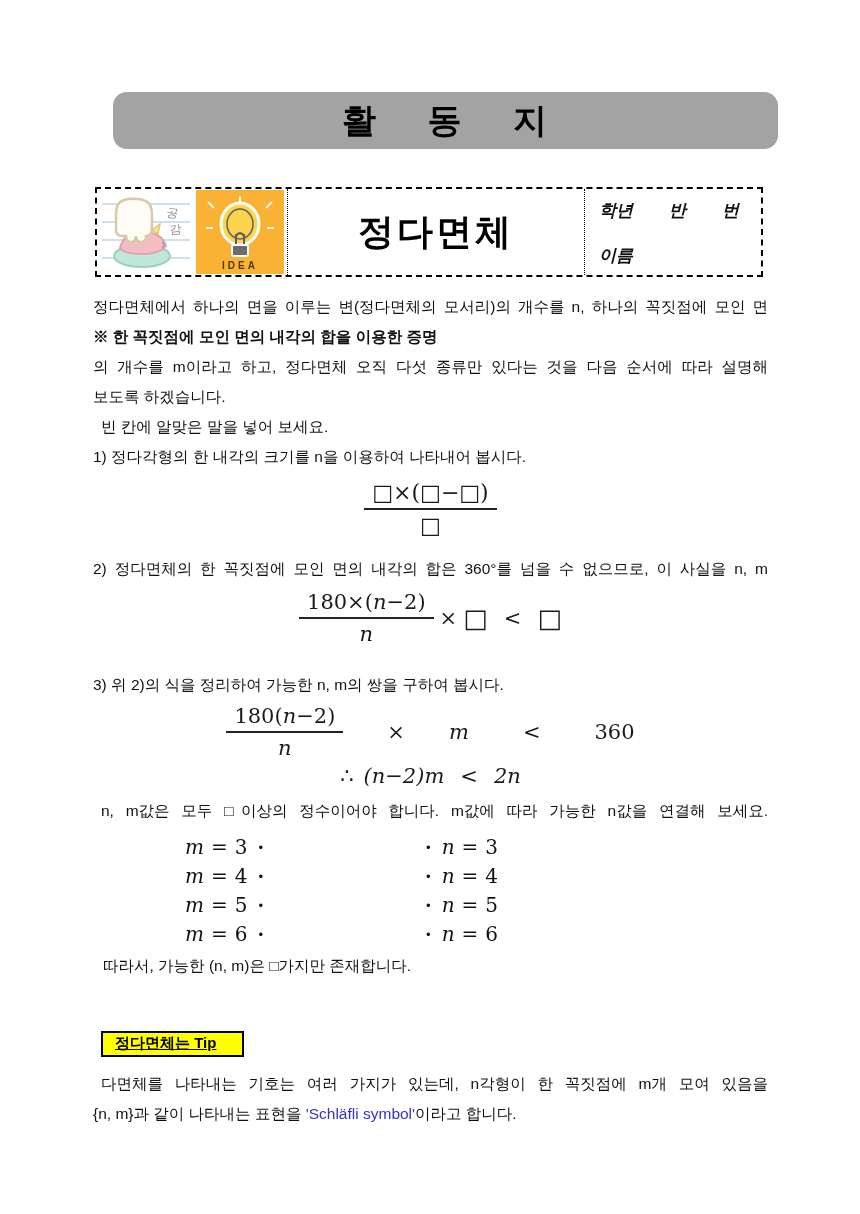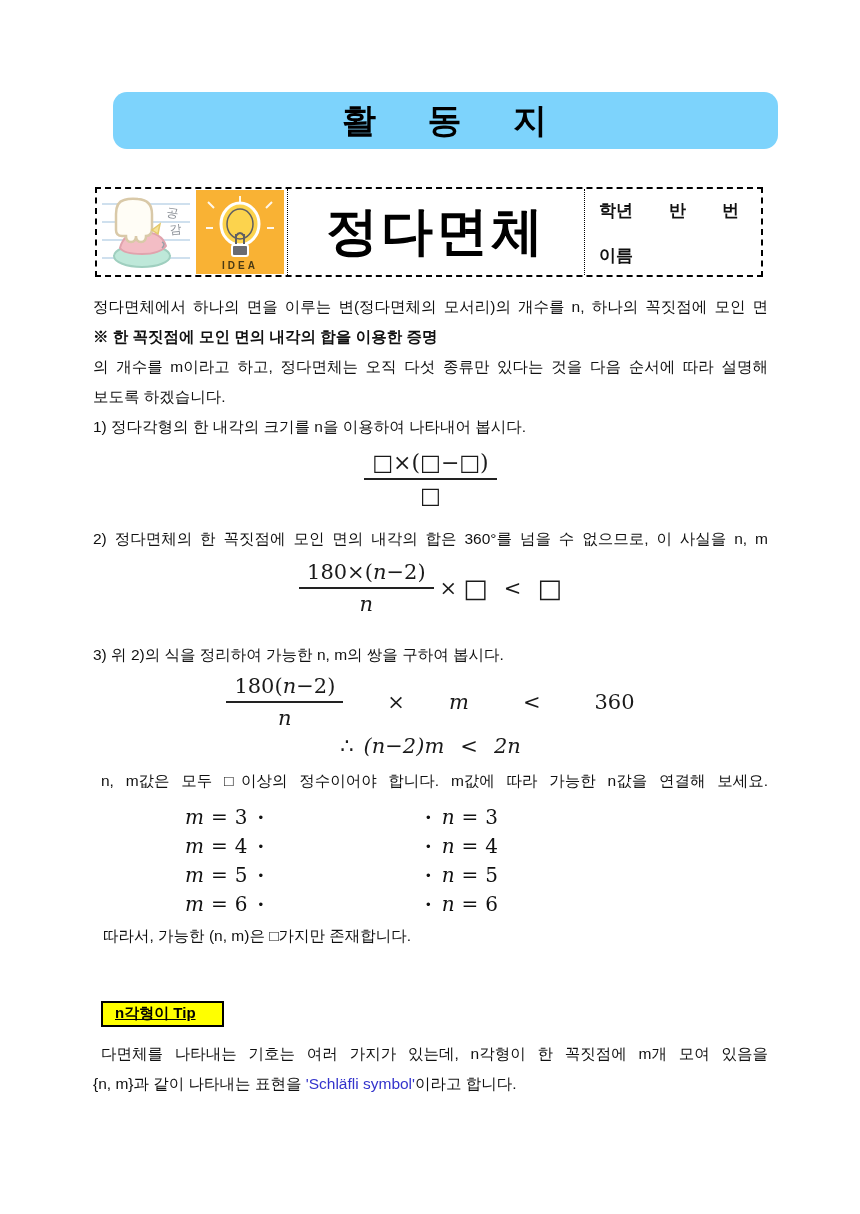--- a/index.html
+++ b/index.html
@@ -29,24 +29,25 @@
     display:flex; align-items:stretch;
   }
   .hdr .cell-icons {
     width:190px; display:flex; align-items:center; justify-content:center; gap:4px;
     padding:2px 0;
   }
   .hdr .cell-title {
     flex:1; border-left:1px dotted #000; border-right:1px dotted #000;
     display:flex; align-items:center; justify-content:center;
   }
-  .hdr .cell-title .t { font-size:52px; font-weight:800; letter-spacing:3px; color:#000; }
+  .hdr .cell-title .t { font-size:36px; font-weight:800; letter-spacing:3px; color:#000; }
   .hdr .cell-info {
     width:176px; display:flex; flex-direction:column;
     padding:10px 22px 8px 14px;
+    font-style:italic;
   }
   .hdr .info-row1 { display:flex; justify-content:space-between; font-size:17px; font-weight:700; }
   .hdr .info-row2 { margin-top:auto; font-size:17px; font-weight:700; }
 
   
   .content { margin-top:15px; }
   .line { font-size:15.5px; line-height:30px; color:#101010; }
   .just { text-align:justify; text-align-last:justify; }
   .bold { font-weight:700; }
   .ind8  { padding-left:8px; }
@@ -90,21 +91,21 @@
     font-size:15px; font-weight:700; text-decoration:underline; color:#000;
   }
   .tip-body { margin-top:12px; }
   .blue { }
 </style>
 </head>
 <body>
 
 <div class="page">
 
-  <div class="banner" style="background: #7dd3fc;">
+  <div class="banner" style="background: #a3a3a3;">
     <span class="t">활 동 지</span>
   </div>
 
   <div class="hdr">
     <div class="cell-icons">
 
       <svg width="92" height="84" viewBox="0 0 92 84">
         <rect x="0" y="0" width="92" height="84" fill="#ffffff"></rect>
         <g stroke="#cfe0ee" stroke-width="2">
           <line x1="2" y1="14" x2="90" y2="14"></line>
@@ -150,23 +151,24 @@
         <span>이름</span>
       </div>
     </div>
   </div>
 
   <div class="content">
 
     <div class="line just">정다면체에서 하나의 면을 이루는 변(정다면체의 모서리)의 개수를 n, 하나의 꼭짓점에 모인 면</div>
 
     <div class="line bold">※ 한 꼭짓점에 모인 면의 내각의 합을 이용한 증명</div>
-    <div class="line just">의 개수를 m이라고 하고, 정다면체는 오직 다섯 종류만 있다는 것을 다음 순서에 따라 설명해</div>
+    <div class="line just">의 개수를 m이라고 하고, 정다면체 오직 다섯 종류만 있다는 것을 다음 순서에 따라 설명해</div>
     <div class="line">보도록 하겠습니다.</div>
 
+    <div class="line ind8">빈 칸에 알맞은 말을 넣어 보세요.</div>
 
     <div class="line">1) 정다각형의 한 내각의 크기를 n을 이용하여 나타내어 봅시다.</div>
 
     <div class="formula f1">
       <span class="frac">
         <span class="num">□×(□−□)</span>
         <span class="den">□</span>
       </span>
     </div>
 
@@ -260,21 +262,21 @@
             <span class="iv">n</span>
             <span class="meq">=</span>
             <span>6</span>
           </span>
       </div>
     </div>
 
     <div class="line concl ind10">따라서, 가능한 (n, m)은 □가지만 존재합니다.</div>
 
     <div>
-      <span class="tip-label" style="background: rgb(255, 255, 0);">n각형이 Tip</span>
+      <span class="tip-label" style="background: rgb(255, 255, 0);">정다면체는 Tip</span>
     </div>
     <div class="tip-body">
       <div class="line just ind8">다면체를 나타내는 기호는 여러 가지가 있는데, n각형이 한 꼭짓점에 m개 모여 있음을</div>
       <div class="line">
         <span>{n, m}과 같이 나타내는 표현을 </span><span class="blue" id="schlafli" style="color: rgb(51, 51, 204);">'Schläfli symbol'</span><span>이라고 합니다.</span>
       </div>
     </div>
 
   </div>
 </div>

